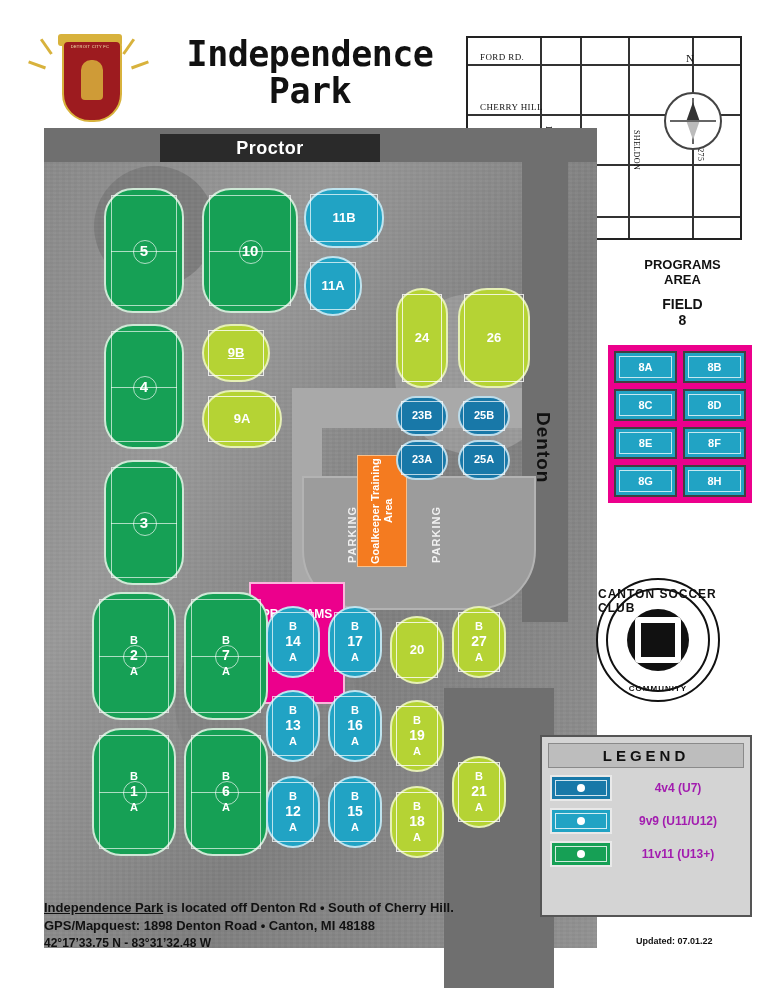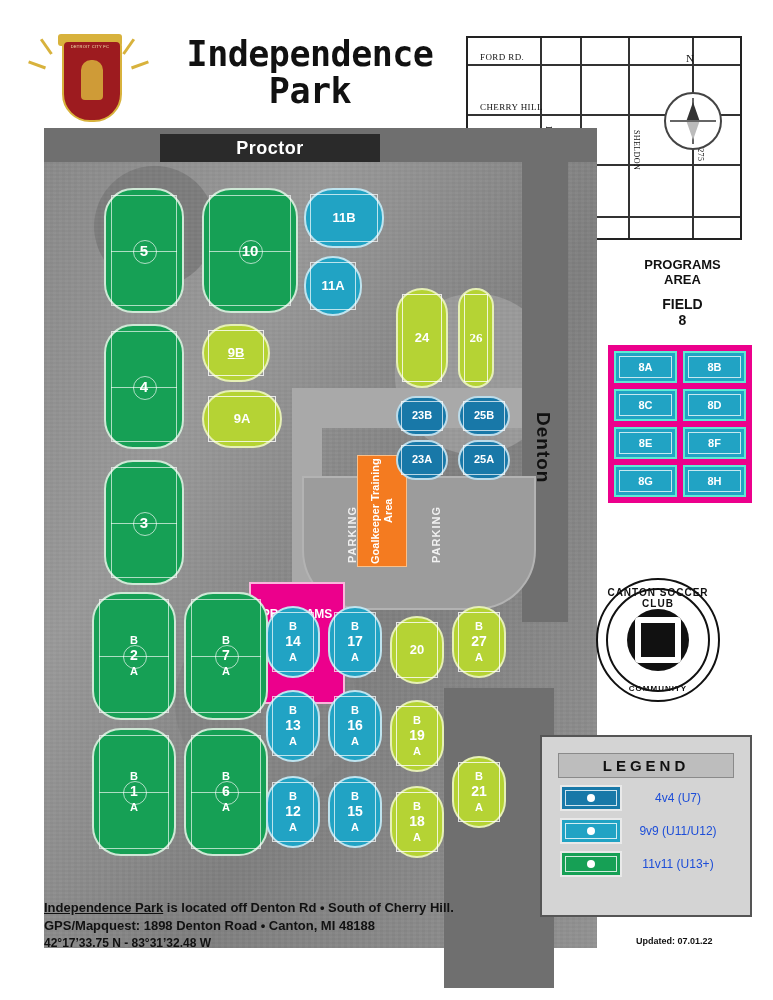--- a/index.html
+++ b/index.html
@@ -87,42 +87,42 @@
   .parking{position:absolute;color:#f0f0f0;font-size:11px;font-weight:bold;writing-mode:vertical-rl;
      transform:rotate(180deg);letter-spacing:1px;}
   .lotring{position:absolute;border:2px solid #b3b3b3;background:#9c9c9c;}
 
   
   #pgmArea{position:absolute;left:600px;top:258px;width:165px;text-align:center;}
   #pgmArea .t1{font-size:13px;font-weight:bold;color:#111;line-height:1.15;}
   #pgmArea .t2{font-size:14px;font-weight:bold;color:#111;margin-top:8px;line-height:1.15;}
   #pgmGrid{position:absolute;left:608px;top:345px;width:144px;height:158px;background:#ec008c;
      display:grid;grid-template-columns:1fr 1fr;grid-template-rows:repeat(4,1fr);gap:6px;padding:6px;box-sizing:border-box;}
-  #pgmGrid .cell{background:#21a3c4;border:2px solid #5eead4;display:flex;align-items:center;justify-content:center;
+  #pgmGrid .cell{background:#21a3c4;border:2px solid #404040;display:flex;align-items:center;justify-content:center;
      color:#fff;font-weight:bold;font-size:11px;position:relative;}
   #pgmGrid .cell:after{content:"";position:absolute;inset:3px;border:1px solid rgba(255,255,255,.75);}
 
   #cscLogo{position:absolute;left:596px;top:578px;width:120px;height:120px;border-radius:50%;
      border:2px solid #111;background:#fff;}
   #cscLogo .ring{position:absolute;inset:8px;border-radius:50%;border:2px solid #111;}
   #cscLogo .ball{position:absolute;left:50%;top:50%;transform:translate(-50%,-50%);width:62px;height:62px;border-radius:50%;
      background:#111;}
   #cscLogo .ball:after{content:"";position:absolute;left:50%;top:50%;transform:translate(-50%,-50%);
      width:34px;height:34px;border-radius:4px;border:6px solid #fff;}
-  #cscLogo .top{position:absolute;left:0;right:0;top:7px;text-align:center;font-size:10px;font-weight:bold;color:#111;letter-spacing:1px;}
+  #cscLogo .top{position:absolute;left:0;right:0;top:7px;text-align:left;font-size:12px;font-weight:bold;color:#111;letter-spacing:1px;}
   #cscLogo .bot{position:absolute;left:0;right:0;bottom:7px;text-align:center;font-size:8px;font-weight:bold;color:#111;letter-spacing:1px;}
 
   
-  #legend{position:absolute;left:540px;top:735px;width:212px;height:182px;background:#d4d4d4;border:2px solid #555;padding:16px;box-sizing:border-box;}
+  #legend{position:absolute;left:540px;top:735px;width:212px;height:182px;background:#d4d4d4;border:2px solid #555;padding:6px;box-sizing:border-box;}
   #legend .head{background:#bdbdbd;border:1px solid #8a8a8a;text-align:center;font-size:15px;font-weight:bold;letter-spacing:4px;padding:3px 0;color:#111;}
   #legend .row{display:flex;align-items:center;margin-top:7px;}
   #legend .sw{width:58px;height:22px;border:2px solid #e9e9e9;position:relative;flex:0 0 auto;margin-left:2px;}
   #legend .sw:after{content:"";position:absolute;inset:3px;border:1px solid rgba(255,255,255,.8);}
   #legend .sw .dot{position:absolute;left:50%;top:50%;width:8px;height:8px;margin:-4px 0 0 -4px;border-radius:50%;background:#fff;z-index:2;}
-  #legend .txt{flex:1;text-align:center;font-size:12px;font-weight:normal;color:#1d4ed8;}
+  #legend .txt{flex:1;text-align:center;font-size:12px;font-weight:bold;color:#a21caf;}
 
   
   #footer{position:absolute;left:44px;top:900px;width:470px;color:#111;}
   #footer .l1{font-size:13px;font-weight:bold;}
   #footer .l1 u{text-decoration:underline;}
   #footer .l2{font-size:13px;font-weight:bold;margin-top:3px;}
   #footer .l3{font-size:12px;font-weight:bold;margin-top:3px;}
   #updated{position:absolute;left:636px;top:936px;font-size:9px;font-weight:bold;color:#111;}
 </style>
 </head>
@@ -239,21 +239,21 @@
       <span class="lbl-num">9B</span>
     </div>
     <div class="fld f7" style="left: 202px; top: 390px; width: 80px; height: 58px;">
       <div class="inner"></div>
       <span class="lbl-num">9A</span>
     </div>
     <div class="fld f7" style="left: 396px; top: 288px; width: 52px; height: 100px;">
       <div class="inner"></div>
       <span class="lbl-num">24</span>
     </div>
-    <div class="fld f7" style="left: 458px; top: 288px; width: 36px; height: 100px; font-family: Liberation Serif, serif;">
+    <div class="fld f7" style="left: 458px; top: 288px; width: 72px; height: 100px;">
       <div class="inner"></div>
       <span class="lbl-num">26</span>
     </div>
     <div class="fld f4" style="left: 396px; top: 396px; width: 52px; height: 40px;">
       <div class="inner"></div>
       <span class="lbl-num">23B</span>
     </div>
     <div class="fld f4" style="left: 458px; top: 396px; width: 52px; height: 40px;">
       <div class="inner"></div>
       <span class="lbl-num">25B</span>

